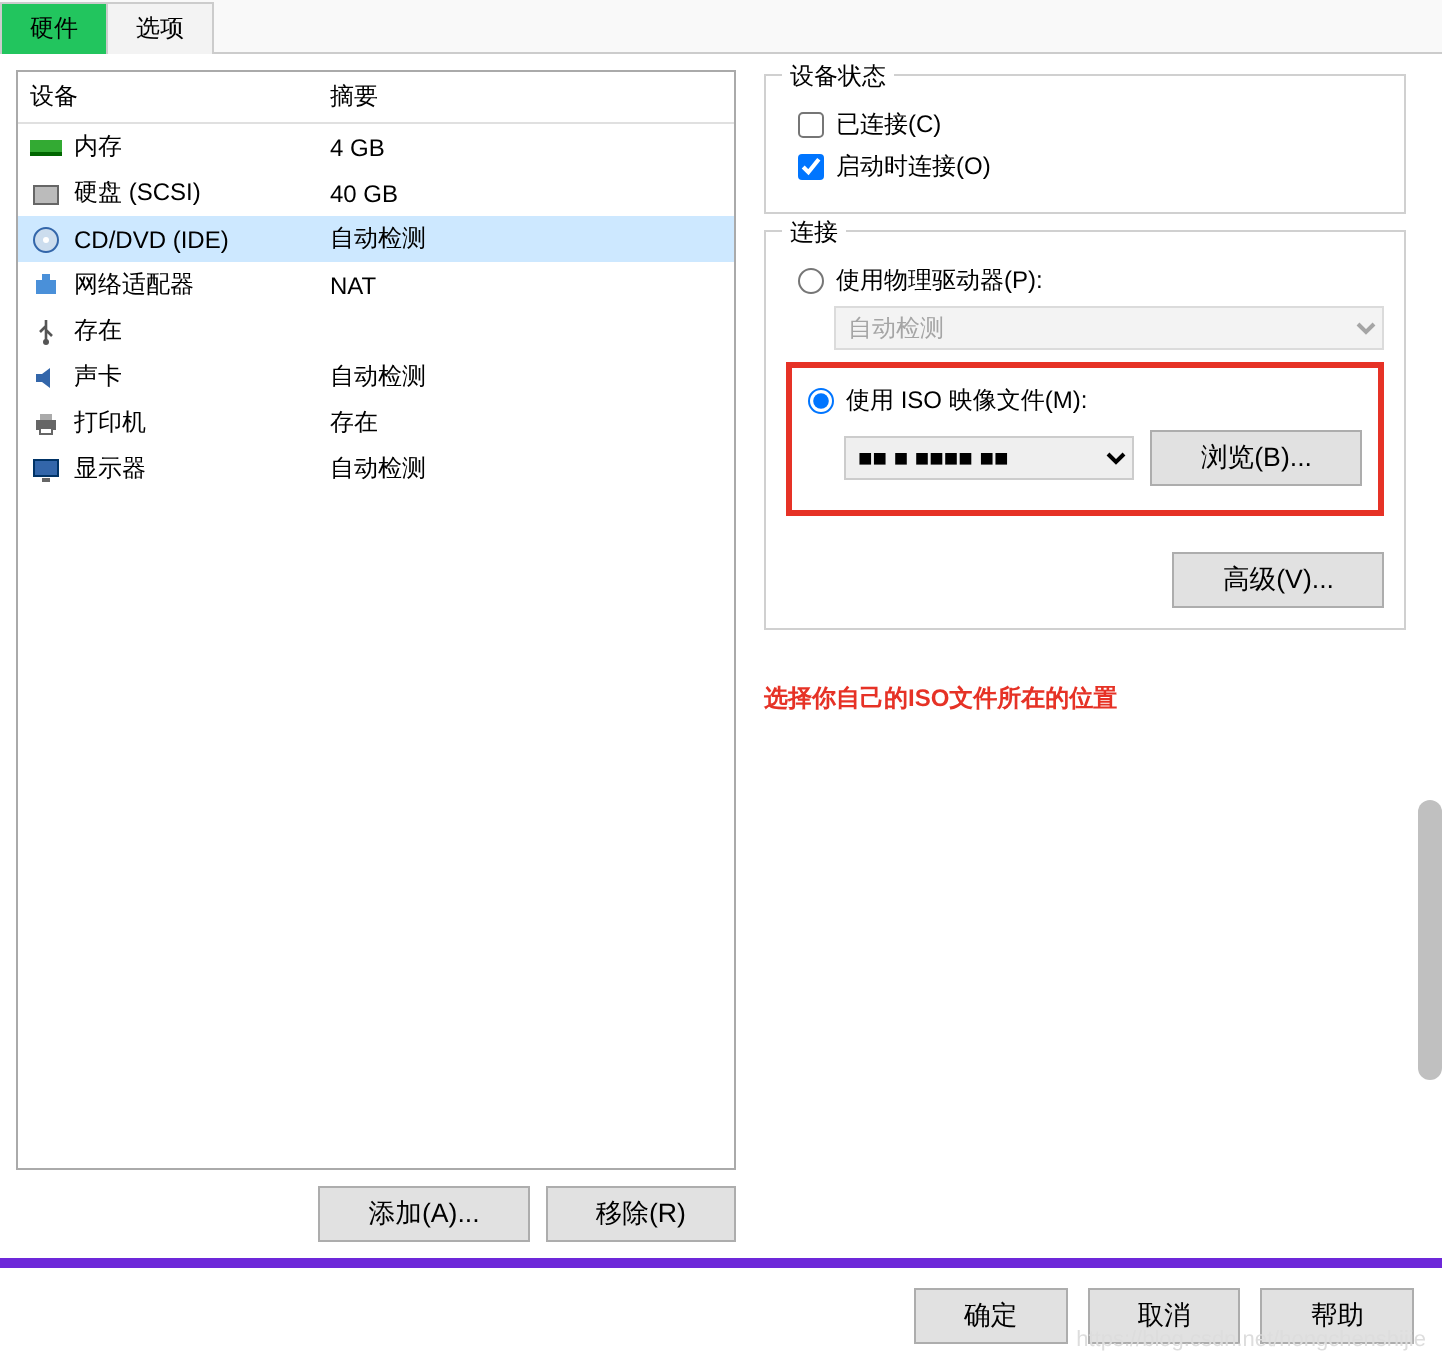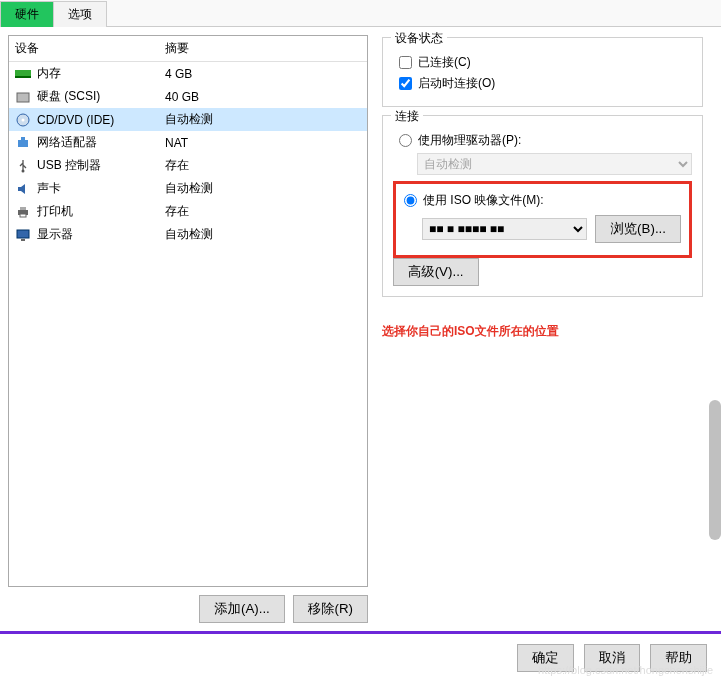--- a/index.html
+++ b/index.html
@@ -11,33 +11,33 @@
   .body { flex: 1; display: flex; padding: 8px; gap: 10px; min-height: 0; }
   .left-panel { width: 360px; display: flex; flex-direction: column; }
   .dev-box { flex: 1; border: 1px solid #aaa; background: #fff; display: flex; flex-direction: column; }
   .dev-head { display: flex; padding: 4px 6px; border-bottom: 1px solid #e0e0e0; }
   .dev-head .c1 { width: 150px; }
   .dev-row { display: flex; align-items: center; padding: 3px 6px; cursor: pointer; }
   .dev-row.selected { background: #cde8ff; }
   .dev-row .ic { width: 16px; height: 16px; margin-right: 6px; display: flex; align-items: center; justify-content: center; }
   .dev-row .c1 { width: 128px; }
   .left-btns { display: flex; justify-content: flex-end; gap: 8px; padding: 8px 0 0 0; align-items: flex-end; }
-  .btn { padding: 4px 14px; border: 1px solid #adadad; background: #e1e1e1; cursor: pointer; white-space: nowrap; }
+  .btn { padding: 4px 24px; border: 1px solid #adadad; background: #e1e1e1; cursor: pointer; white-space: nowrap; }
   .right-panel { flex: 1; padding: 2px 10px 0 4px; display: flex; flex-direction: column; gap: 8px; }
   .group { position: relative; border: 1px solid #d0d0d0; padding: 14px 10px 10px 10px; }
   .group-title { position: absolute; top: -8px; left: 8px; background: #fff; padding: 0 4px; }
   .chk-row, .rad-row { display: flex; align-items: center; gap: 6px; margin: 2px 0 4px 6px; }
   input[type=checkbox], input[type=radio] { margin: 0; }
   select { width: 100%; font-size: 12px; padding: 2px; border: 1px solid #ccc; }
   .iso-row { display: flex; gap: 8px; align-items: center; margin: 6px 0 2px 24px; }
   .iso-row select { flex: 1; }
   .hl { border: 3px solid #e63226; padding: 6px 8px 10px 8px; margin-top: 4px; }
-  .adv-row { display: flex; justify-content: flex-start; margin-top: 0; }
+  .adv-row { display: flex; justify-content: flex-end; margin-top: 18px; }
   .annot { color: #e63226; font-weight: bold; font-size: 12px; margin-top: 18px; }
-  .footer { border-top: 3px solid #6d28d9; padding: 10px 14px; display: flex; justify-content: flex-end; gap: 10px; background: #fff; position: relative; }
+  .footer { border-top: 5px solid #6d28d9; padding: 10px 14px; display: flex; justify-content: flex-end; gap: 10px; background: #fff; position: relative; }
   .watermark { position: absolute; right: 8px; bottom: 6px; color: #ddd; font-size: 11px; pointer-events: none; }
   .scroll-hint { position: absolute; right: 0; top: 400px; width: 12px; height: 140px; background: #c0c0c0; border-radius: 6px; }
   svg { display: block; }
   .blur { filter: blur(3px); letter-spacing: 1px; color:#777; background:#eee; }
 </style>
 </head>
 <body>
 
 <div class="window">
   <div class="tabs">
@@ -93,21 +93,20 @@
               <span class="c1">网络适配器</span>
               <span>NAT</span>
             </div>
             <div class="dev-row">
               <span class="ic">
                 <svg width="14" height="14">
                   <path d="M7 1v10M7 4l-3 3M7 6l3 3" stroke="#555" fill="none" stroke-width="1.3"></path>
                   <circle cx="7" cy="12" r="1.5" fill="#555"></circle>
                 </svg>
               </span>
-              <span class="c1">USB 控制器</span>
               <span>存在</span>
             </div>
             <div class="dev-row">
               <span class="ic">
                 <svg width="14" height="14">
                   <path d="M2 5h3l4-3v10l-4-3H2z" fill="#36a"></path>
                 </svg>
               </span>
               <span class="c1">声卡</span>
               <span>自动检测</span>

